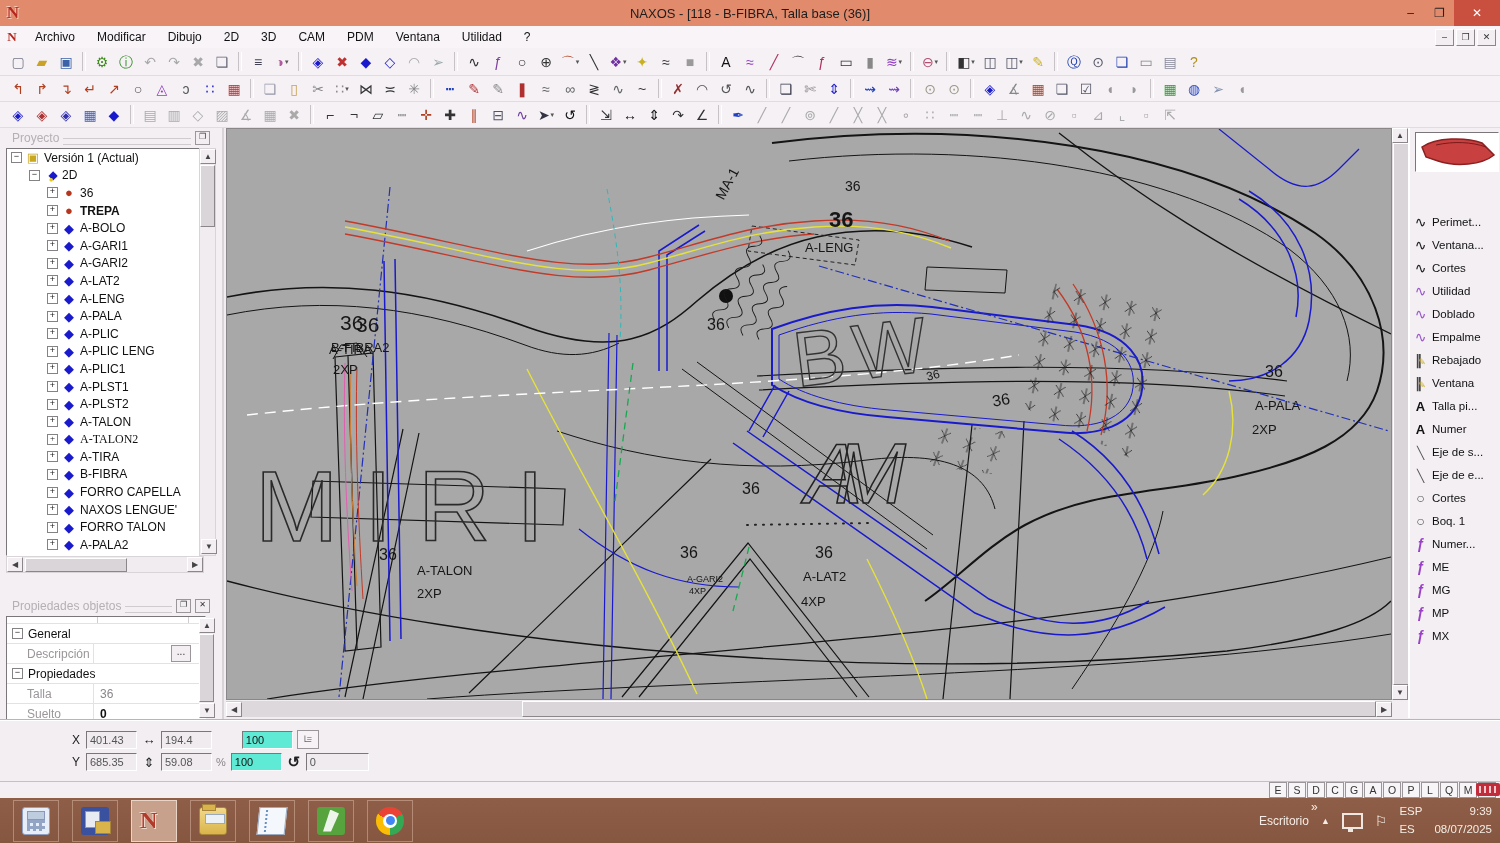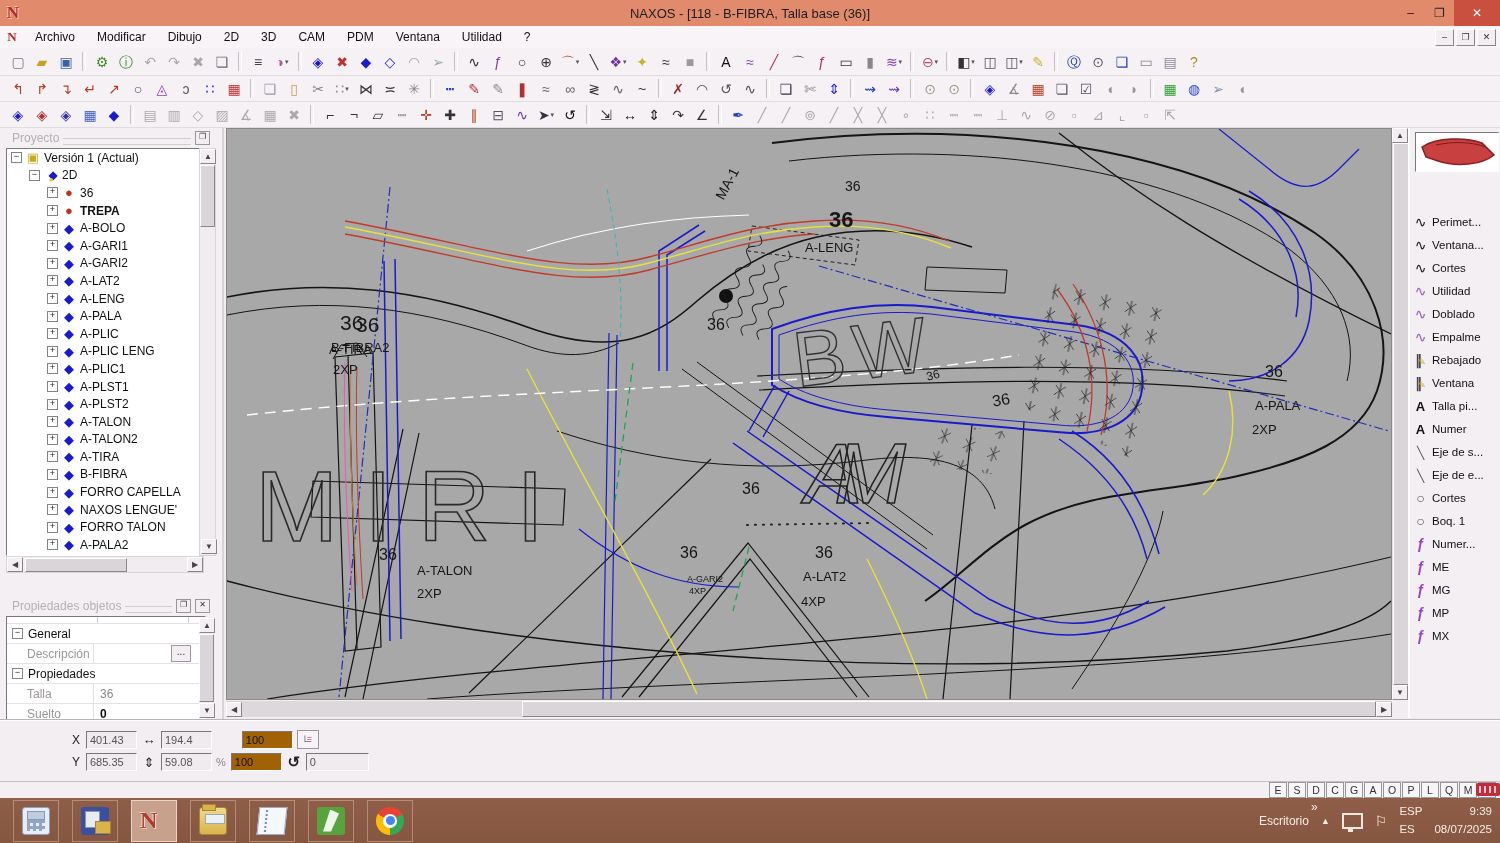--- a/index.html
+++ b/index.html
@@ -89,21 +89,21 @@
   .ticon.axis::before{content:"╲";color:#555;font-size:12px;}
   .ticon.circle::before{content:"○";color:#555;}
   .ticon.curve-purple::before{content:"ƒ";color:#9b40c9;font-style:italic;font-weight:bold;}
   .tool-label{font-size:11.5px;color:#111;}
   
   #statusbar{left:0;top:719px;width:1500px;height:62px;background:#F2EEF2;border-top:1px solid #B8B4B8;box-shadow:inset 0 1px 0 #fff;}
   .srow{position:absolute;display:flex;align-items:center;gap:4px;}
   .slabel{color:#222;font-size:12px;width:10px;}
   .sbox{width:46px;height:16px;background:#EFEBEF;border:1px solid;border-color:#7a767a #fff #fff #7a767a;
         font-size:11px;color:#555;display:flex;align-items:center;padding-left:3px;}
-  .sbox.white{background:#a16207;color:#111;text-align:right;}
+  .sbox.white{background:#5eead4;color:#111;text-align:right;}
   .sicon{width:16px;text-align:center;color:#222;font-size:13px;}
   .axesicon{position:relative;width:20px;height:17px;border:1px solid #9a969a;background:#F6F2F6;text-align:center;font-size:11px;line-height:15px;}
   .axesicon::after{content:"=";color:#C02020;font-size:9px;position:absolute;left:9px;top:0px;}
   .pct{color:#8a868a;font-size:11px;}
   
   #letterstrip{left:0;top:781px;width:1500px;height:17px;background:#F3EFF3;border-top:1px solid #C4C0C4;
                display:flex;align-items:center;justify-content:flex-end;gap:1px;padding-right:4px;box-sizing:border-box;}
   .lkey{width:16px;height:14px;background:#F8F5F8;border:1px solid #9a969a;font-size:10.5px;color:#333;
         display:flex;align-items:center;justify-content:center;}
   .kbd-red{width:24px;height:13px;background:#C22B3A;border-radius:2px;margin-left:3px;position:relative;}
@@ -712,21 +712,21 @@
       <div class="trow" style="padding-left: 40px;">
         <span class="texp plus"></span>
         <span class="tico blue-diamond"></span>
         <span class="tlabel">A-PLST2</span>
       </div>
       <div class="trow" style="padding-left: 40px;">
         <span class="texp plus"></span>
         <span class="tico blue-diamond"></span>
         <span class="tlabel">A-TALON</span>
       </div>
-      <div class="trow" style="padding-left: 40px;">
+      <div class="trow" style="padding-left: 40px; font-family: Liberation Serif, serif;">
         <span class="texp plus"></span>
         <span class="tico blue-diamond"></span>
         <span class="tlabel">A-TALON2</span>
       </div>
       <div class="trow" style="padding-left: 40px;">
         <span class="texp plus"></span>
         <span class="tico blue-diamond"></span>
         <span class="tlabel">A-TIRA</span>
       </div>
       <div class="trow" style="padding-left: 40px;">

